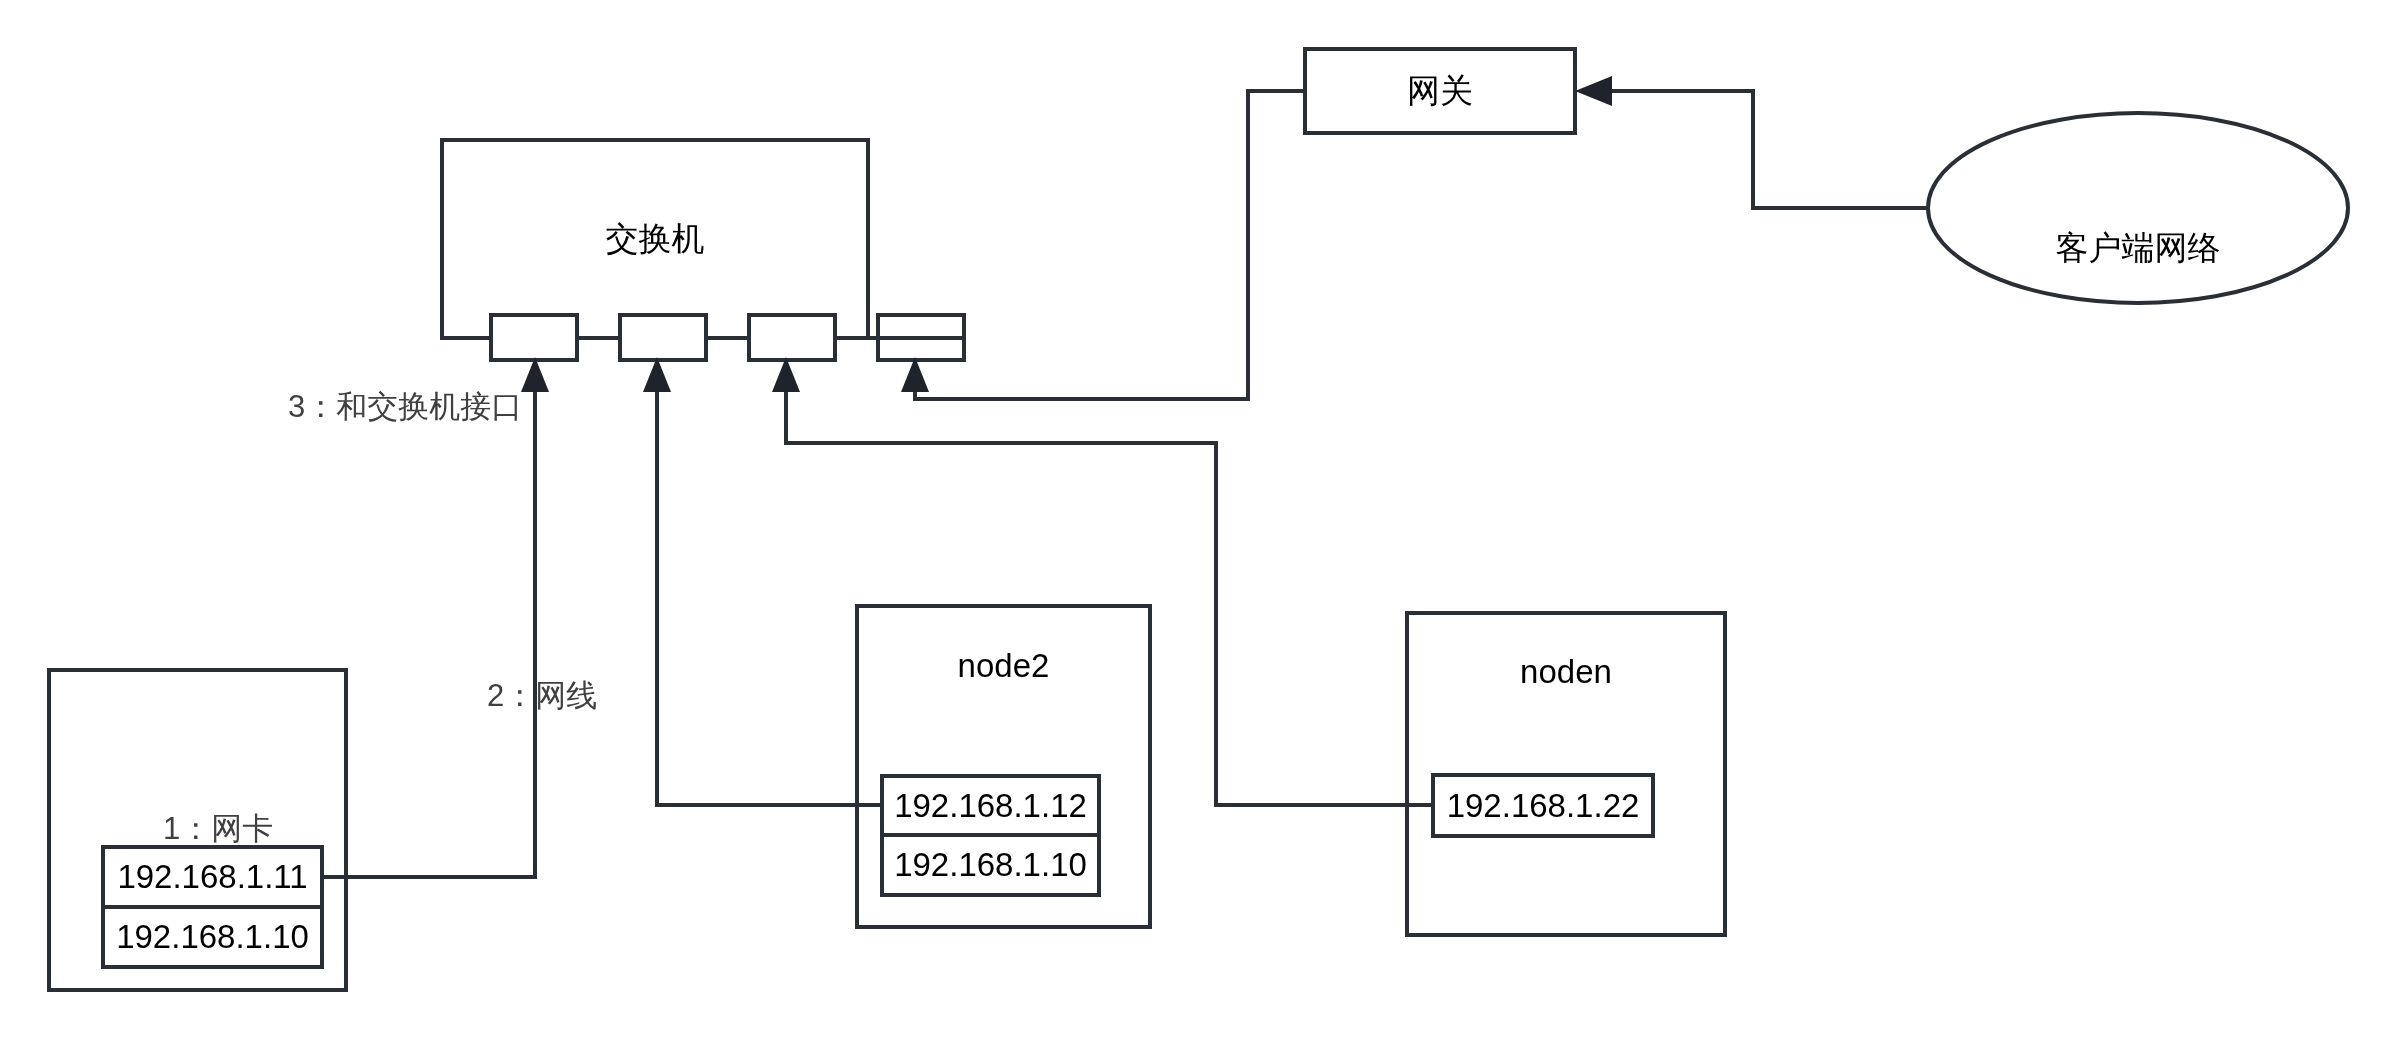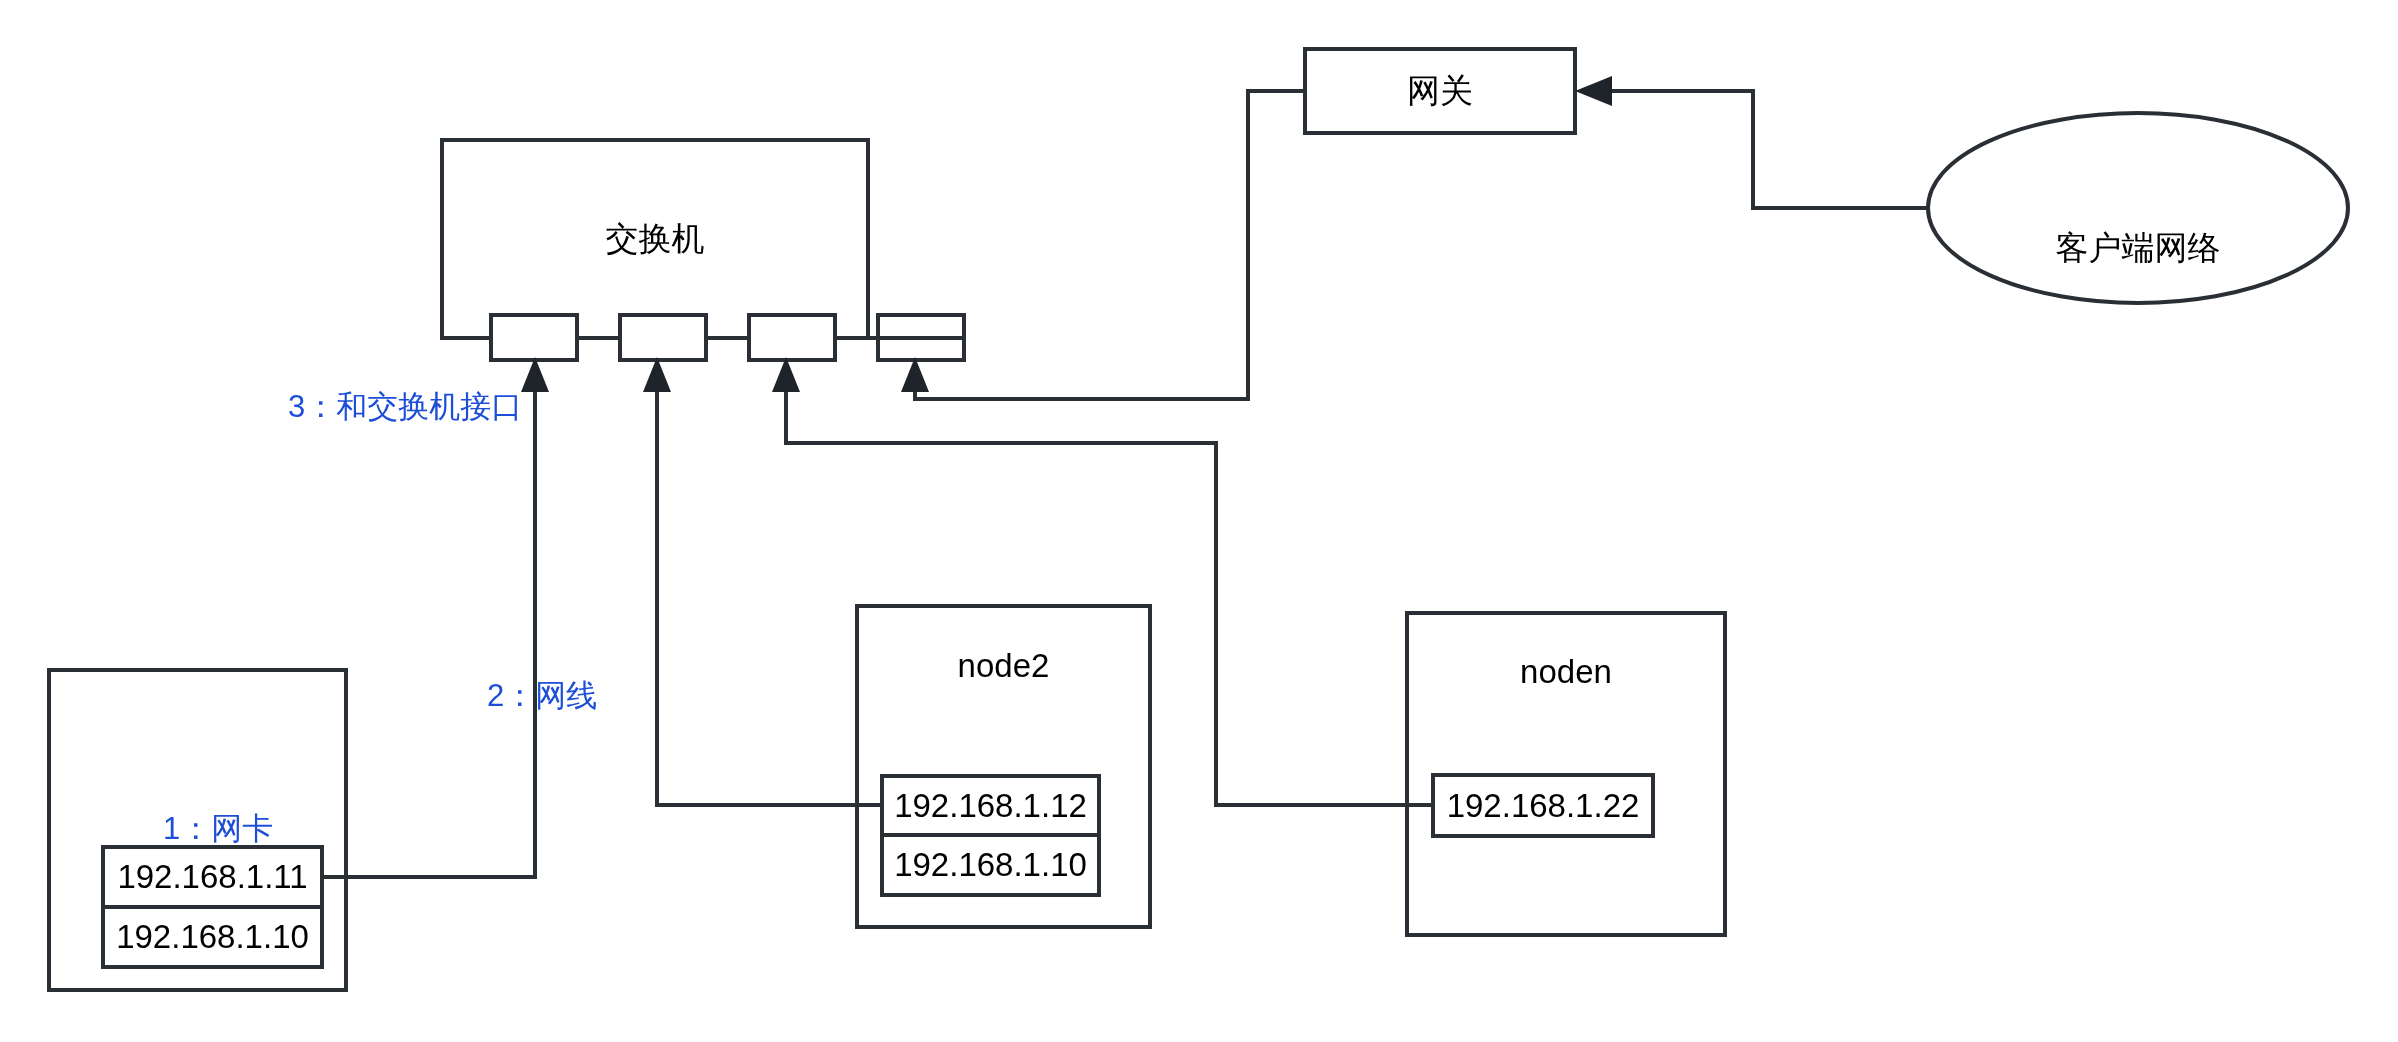--- a/index.html
+++ b/index.html
@@ -61,21 +61,21 @@
   }
   .lbl-ip {
     font-size: 33px;
     text-align: left;
   }
   .lbl-cn {
     font-size: 33px;
     text-align: center;
   }
   .lbl-red {
-    color: #1d4ed8;
+    color: #404040;
     font-size: 31px;
     white-space: nowrap;
   }
   .center-box {
     position: absolute;
     display: flex;
     align-items: center;
     justify-content: center;
   }
 </style>

